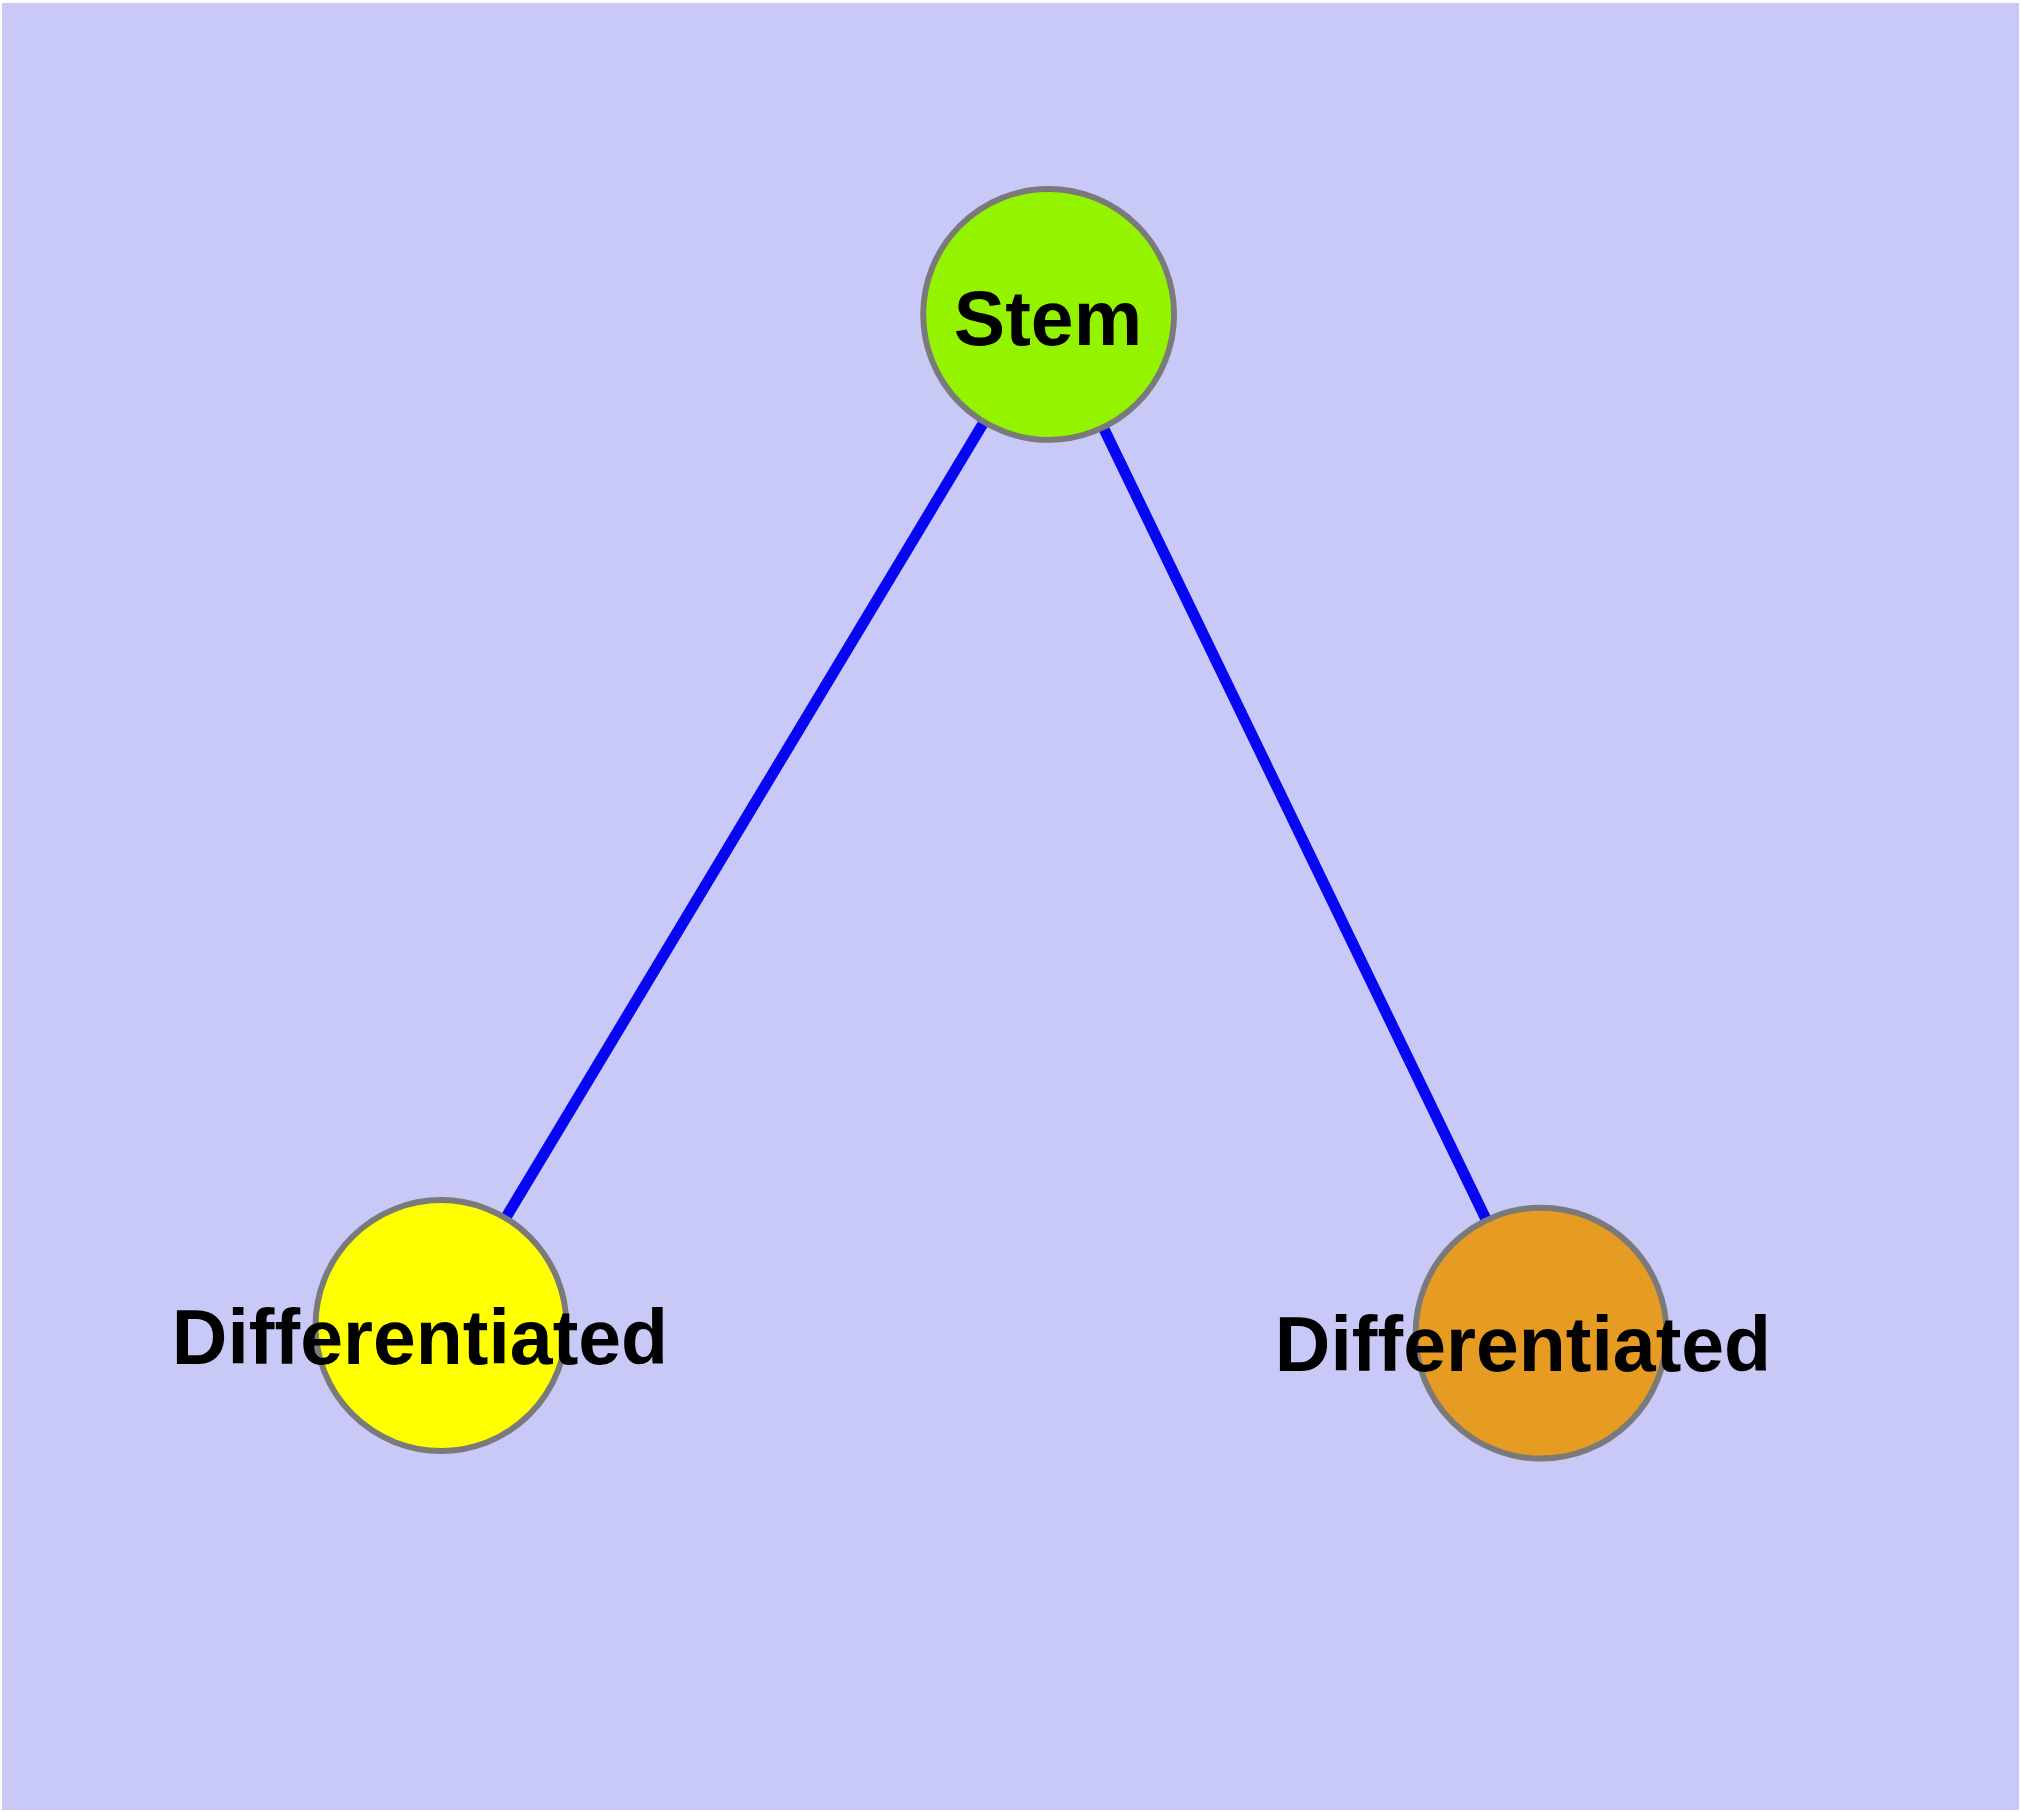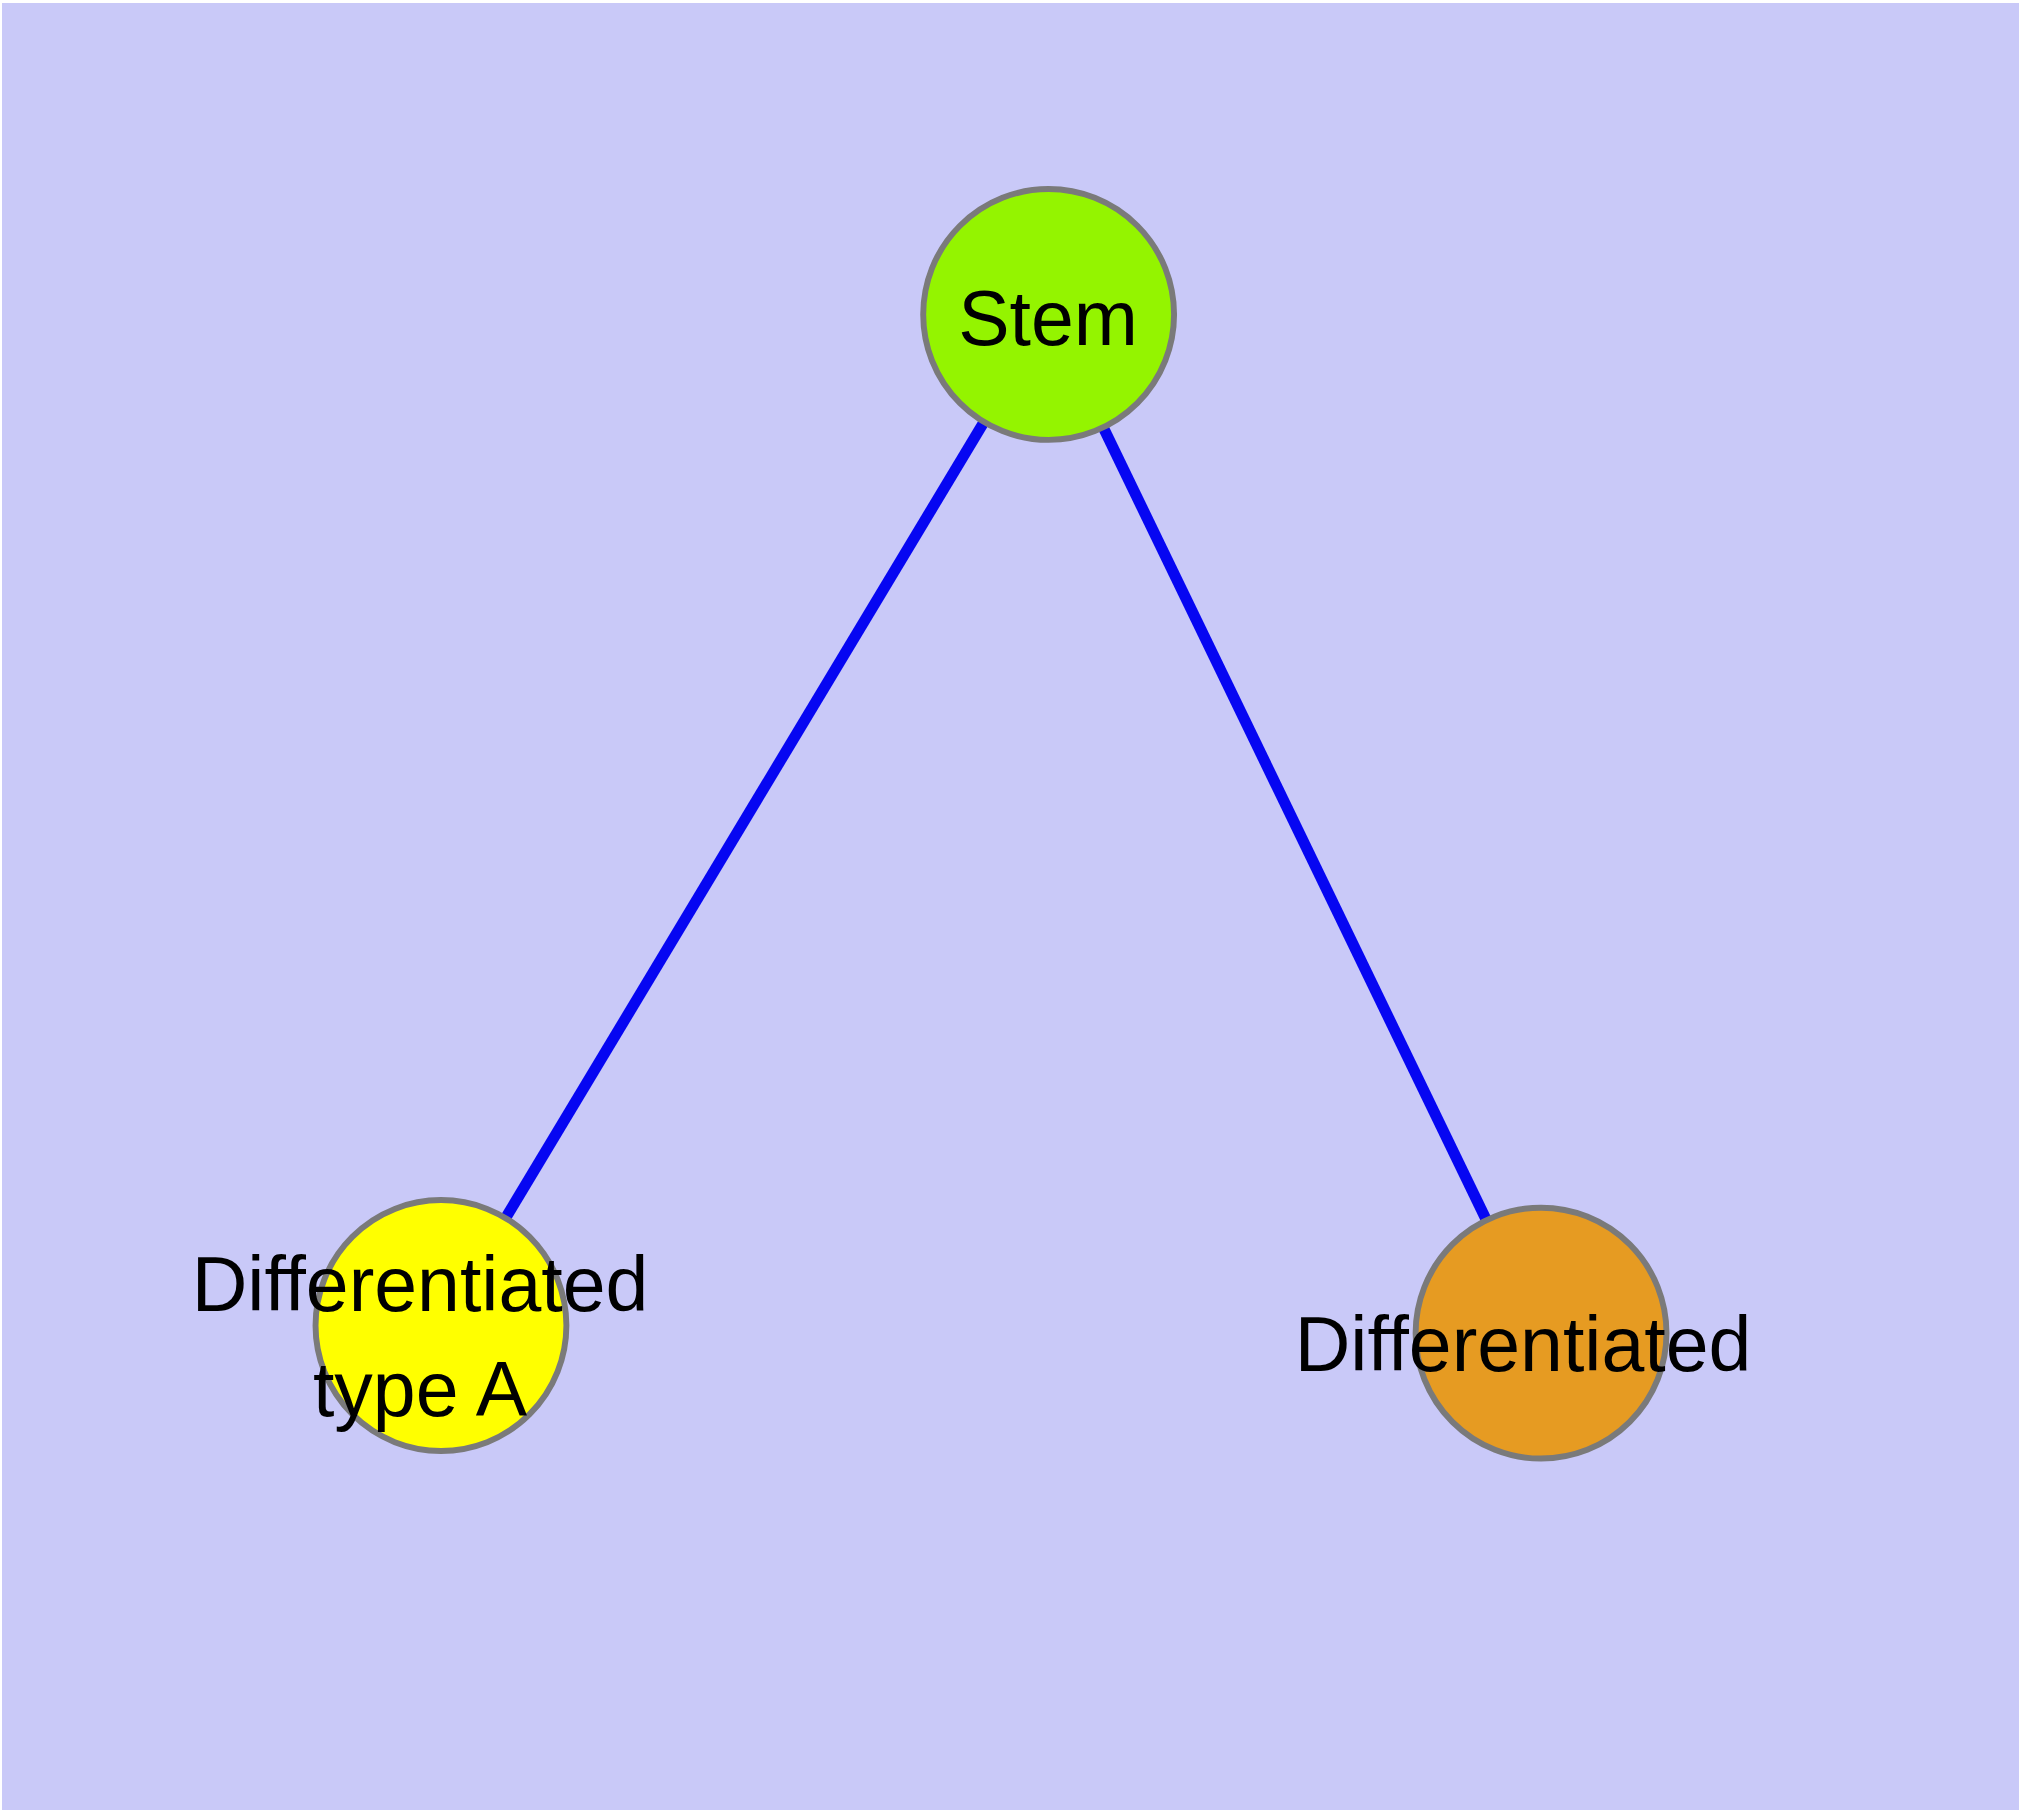--- a/index.html
+++ b/index.html
@@ -34,21 +34,21 @@
     fill: none;
   }
   .node-circle {
     stroke-width: 7px;
   }
   .node-label {
     position: absolute;
     transform: translate(-50%, -50%);
     text-align: center;
     font-size: 77px;
-    font-weight: normal;
+    font-weight: bold;
     line-height: 105px;
     color: #000000;
     white-space: nowrap;
   }
 </style>
 </head>
 <body>
 
 <div class="stage">
 
@@ -63,21 +63,20 @@
     <circle class="node-circle" cx="520" cy="1564" r="148" style="fill: rgb(255, 255, 0); stroke: rgb(122, 122, 122);"></circle>
     <circle class="node-circle" cx="1818" cy="1573" r="148" style="fill: rgb(230, 155, 34); stroke: rgb(122, 122, 122);"></circle>
   </svg>
 
   <div class="node-label" style="left:1048px; top:318px;">
     <div>Stem</div>
   </div>
 
   <div class="node-label" style="left:420px; top:1337px;">
     <div>Differentiated</div>
-    <div>type A</div>
   </div>
 
   <div class="node-label" style="left:1523px; top:1344px;">
     <div>Differentiated</div>
   </div>
 
 </div>
 
 
 </body></html>

